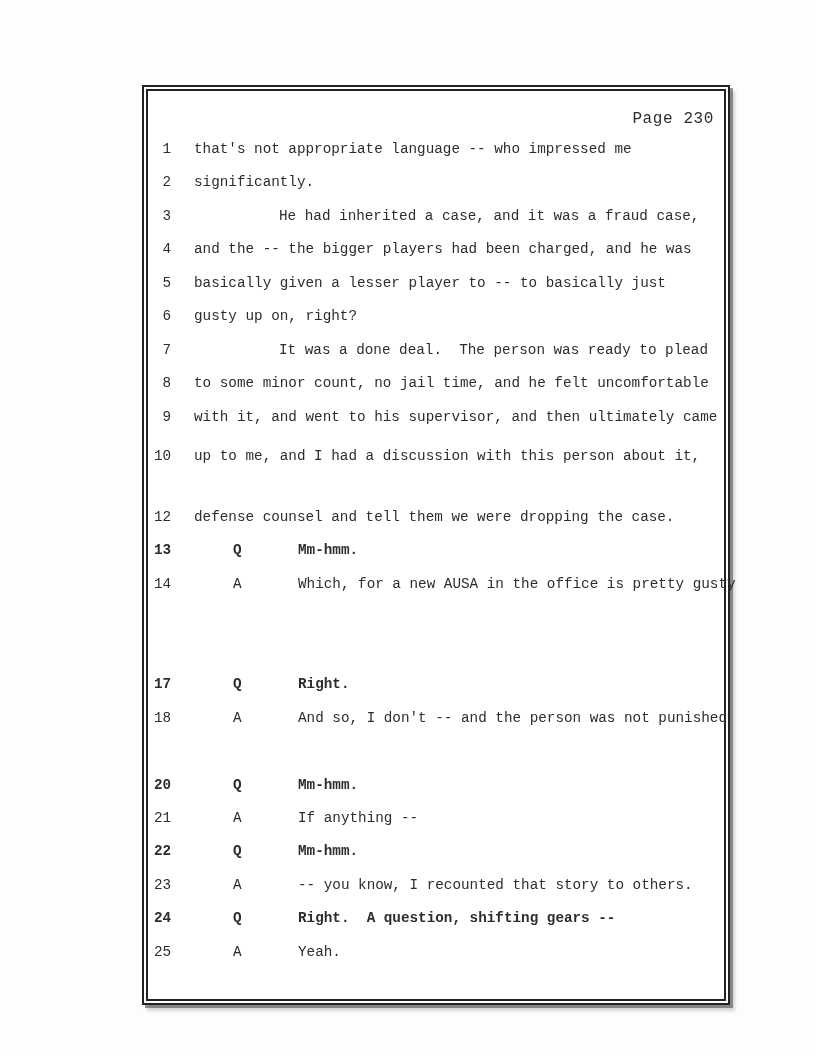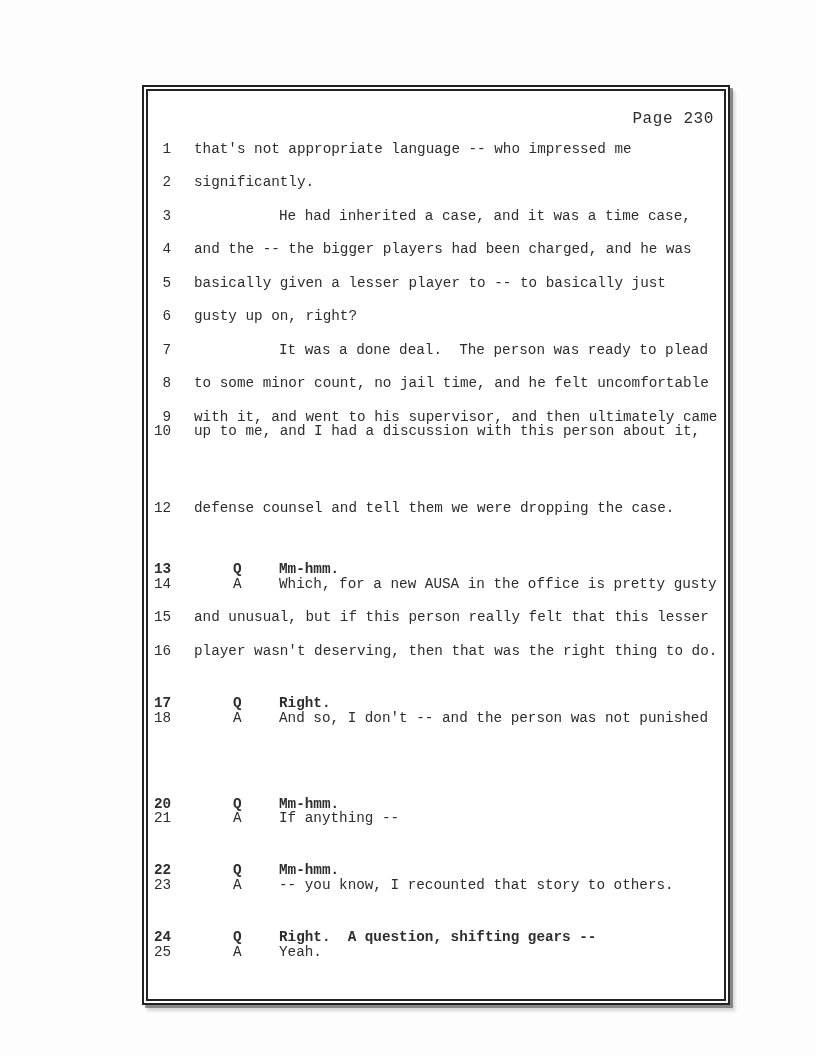--- a/index.html
+++ b/index.html
@@ -44,47 +44,45 @@
     line-height: 18px;
     white-space: pre;
   }
   .lnum {
     position: absolute; left: 0; top: 0;
     width: 17px; text-align: right;
   }
   .ltext { position: absolute; left: 40px; top: 0; right: 0; }
   .speaker { position: absolute; left: 39px; top: 0; }
   .utt { position: absolute; left: 0; top: 0; white-space: pre; }
-  .utt.with-speaker { left: 85px; }
+  .utt.with-speaker { left: 104px; }
   .utt.paragraph { left: 85px; }
-  .bold { font-weight: bold; margin-top: 19px; }
+  .bold { font-weight: bold; }
 </style>
 </head>
 <body>
 
 <div class="scan-page">
   <div class="frame-outer">
     <div class="frame-inner">
       <div class="page-header">Page 230</div>
       <div class="lines" id="lines">
           <div class="t-line" style="top: 49px;"><span class="lnum">1</span><span class="ltext"><span class="utt">that's not appropriate language -- who impressed me</span></span></div>
           <div class="t-line" style="top: 82.45px;"><span class="lnum">2</span><span class="ltext"><span class="utt">significantly.</span></span></div>
-          <div class="t-line" style="top: 115.9px;"><span class="lnum">3</span><span class="ltext"><span class="utt paragraph">He had inherited a case, and it was a time case,</span></span></div>
+          <div class="t-line" style="top: 115.9px;"><span class="lnum">3</span><span class="ltext"><span class="utt paragraph">He had inherited a case, and it was a fraud case,</span></span></div>
           <div class="t-line" style="top: 149.35px;"><span class="lnum">4</span><span class="ltext"><span class="utt">and the -- the bigger players had been charged, and he was</span></span></div>
           <div class="t-line" style="top: 182.8px;"><span class="lnum">5</span><span class="ltext"><span class="utt">basically given a lesser player to -- to basically just</span></span></div>
           <div class="t-line" style="top: 216.25px;"><span class="lnum">6</span><span class="ltext"><span class="utt">gusty up on, right?</span></span></div>
           <div class="t-line" style="top: 249.7px;"><span class="lnum">7</span><span class="ltext"><span class="utt paragraph">It was a done deal.  The person was ready to plead</span></span></div>
           <div class="t-line" style="top: 283.15px;"><span class="lnum">8</span><span class="ltext"><span class="utt">to some minor count, no jail time, and he felt uncomfortable</span></span></div>
           <div class="t-line" style="top: 316.6px;"><span class="lnum">9</span><span class="ltext"><span class="utt">with it, and went to his supervisor, and then ultimately came</span></span></div>
-          <div class="t-line" style="top: 331px;"><span class="lnum">10</span><span class="ltext"><span class="utt">up to me, and I had a discussion with this person about it,</span></span></div>
-          <div class="t-line" style="top: 408px;"><span class="lnum">12</span><span class="ltext"><span class="utt">defense counsel and tell them we were dropping the case.</span></span></div>
+          <div class="t-line" style="top: 356px;"><span class="lnum">10</span><span class="ltext"><span class="utt">up to me, and I had a discussion with this person about it,</span></span></div>
+          <div class="t-line" style="top: 417px;"><span class="lnum">12</span><span class="ltext"><span class="utt">defense counsel and tell them we were dropping the case.</span></span></div>
           <div class="t-line bold" style="top: 450.4px;"><span class="lnum">13</span><span class="ltext"><span class="speaker">Q</span><span class="utt with-speaker">Mm-hmm.</span></span></div>
           <div class="t-line" style="top: 483.85px;"><span class="lnum">14</span><span class="ltext"><span class="speaker">A</span><span class="utt with-speaker">Which, for a new AUSA in the office is pretty gusty</span></span></div>
-          <div class="t-line" style="top: 517.3px;"><span class="lnum">15</span><span class="ltext"><span class="utt">and unusual, but if this person really felt that this lesser</span></span></div>
-          <div class="t-line" style="top: 550.75px;"><span class="lnum">16</span><span class="ltext"><span class="utt">player wasn't deserving, then that was the right thing to do.</span></span></div>
           <div class="t-line bold" style="top: 584.2px;"><span class="lnum">17</span><span class="ltext"><span class="speaker">Q</span><span class="utt with-speaker">Right.</span></span></div>
           <div class="t-line" style="top: 617.65px;"><span class="lnum">18</span><span class="ltext"><span class="speaker">A</span><span class="utt with-speaker">And so, I don't -- and the person was not punished</span></span></div>
           <div class="t-line bold" style="top: 684.55px;"><span class="lnum">20</span><span class="ltext"><span class="speaker">Q</span><span class="utt with-speaker">Mm-hmm.</span></span></div>
           <div class="t-line" style="top: 718px;"><span class="lnum">21</span><span class="ltext"><span class="speaker">A</span><span class="utt with-speaker">If anything --</span></span></div>
           <div class="t-line bold" style="top: 751.45px;"><span class="lnum">22</span><span class="ltext"><span class="speaker">Q</span><span class="utt with-speaker">Mm-hmm.</span></span></div>
           <div class="t-line" style="top: 784.9px;"><span class="lnum">23</span><span class="ltext"><span class="speaker">A</span><span class="utt with-speaker">-- you know, I recounted that story to others.</span></span></div>
           <div class="t-line bold" style="top: 818.35px;"><span class="lnum">24</span><span class="ltext"><span class="speaker">Q</span><span class="utt with-speaker">Right.  A question, shifting gears --</span></span></div>
           <div class="t-line" style="top: 851.8px;"><span class="lnum">25</span><span class="ltext"><span class="speaker">A</span><span class="utt with-speaker">Yeah.</span></span></div>
         </div>
     </div>

